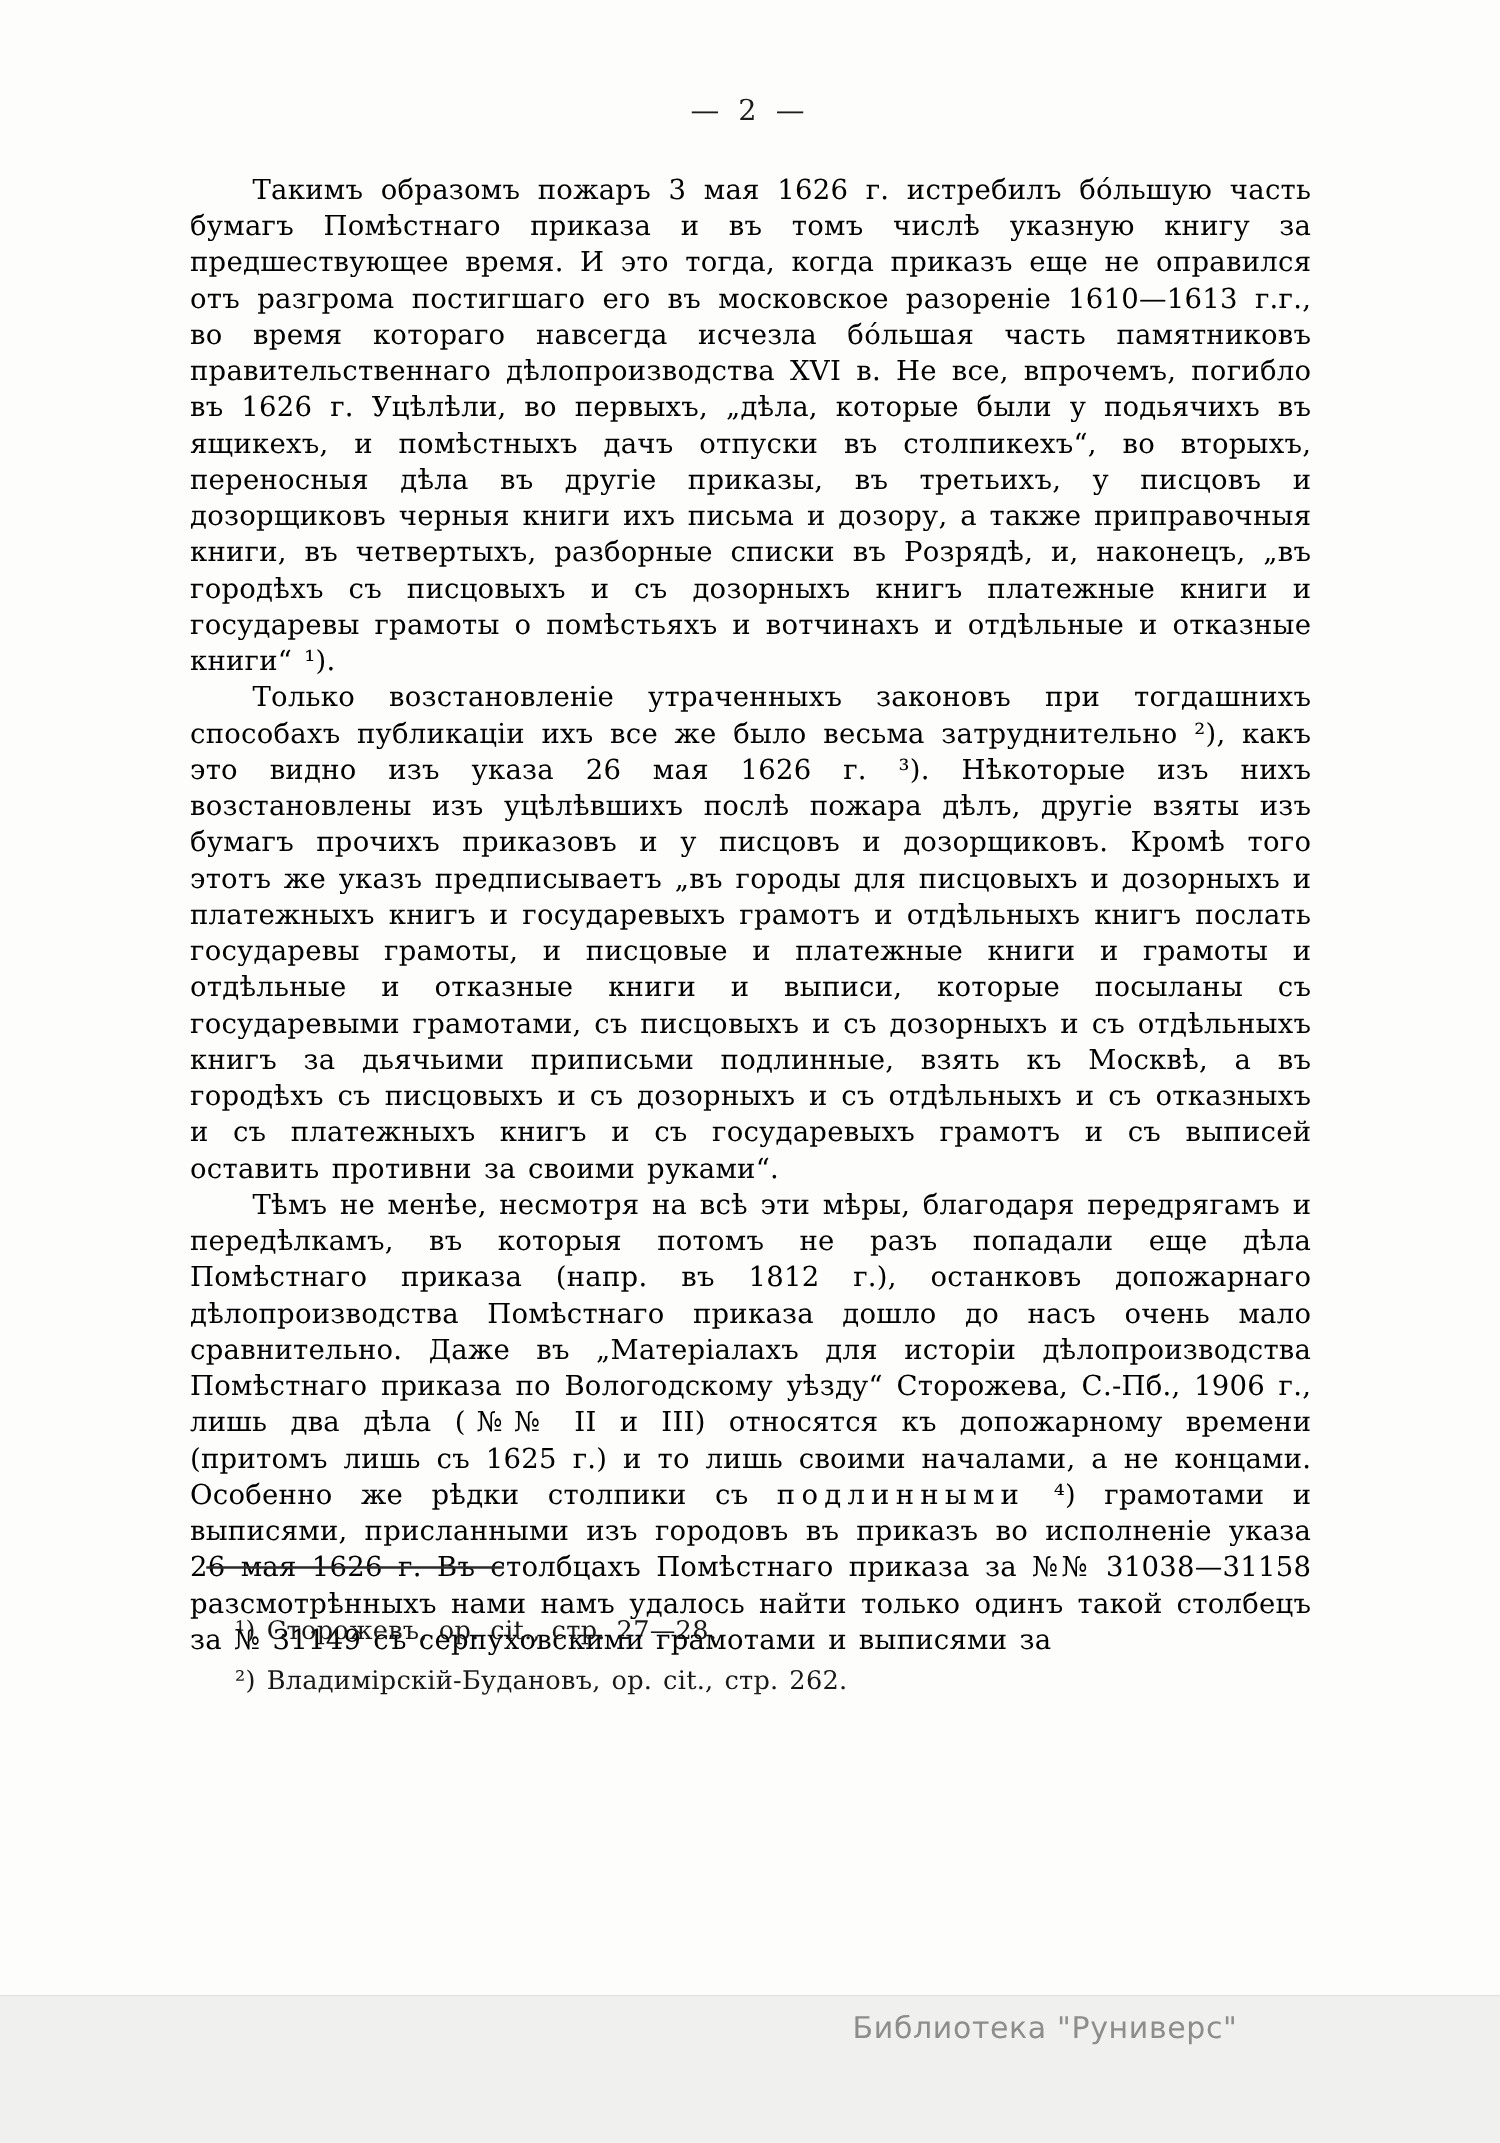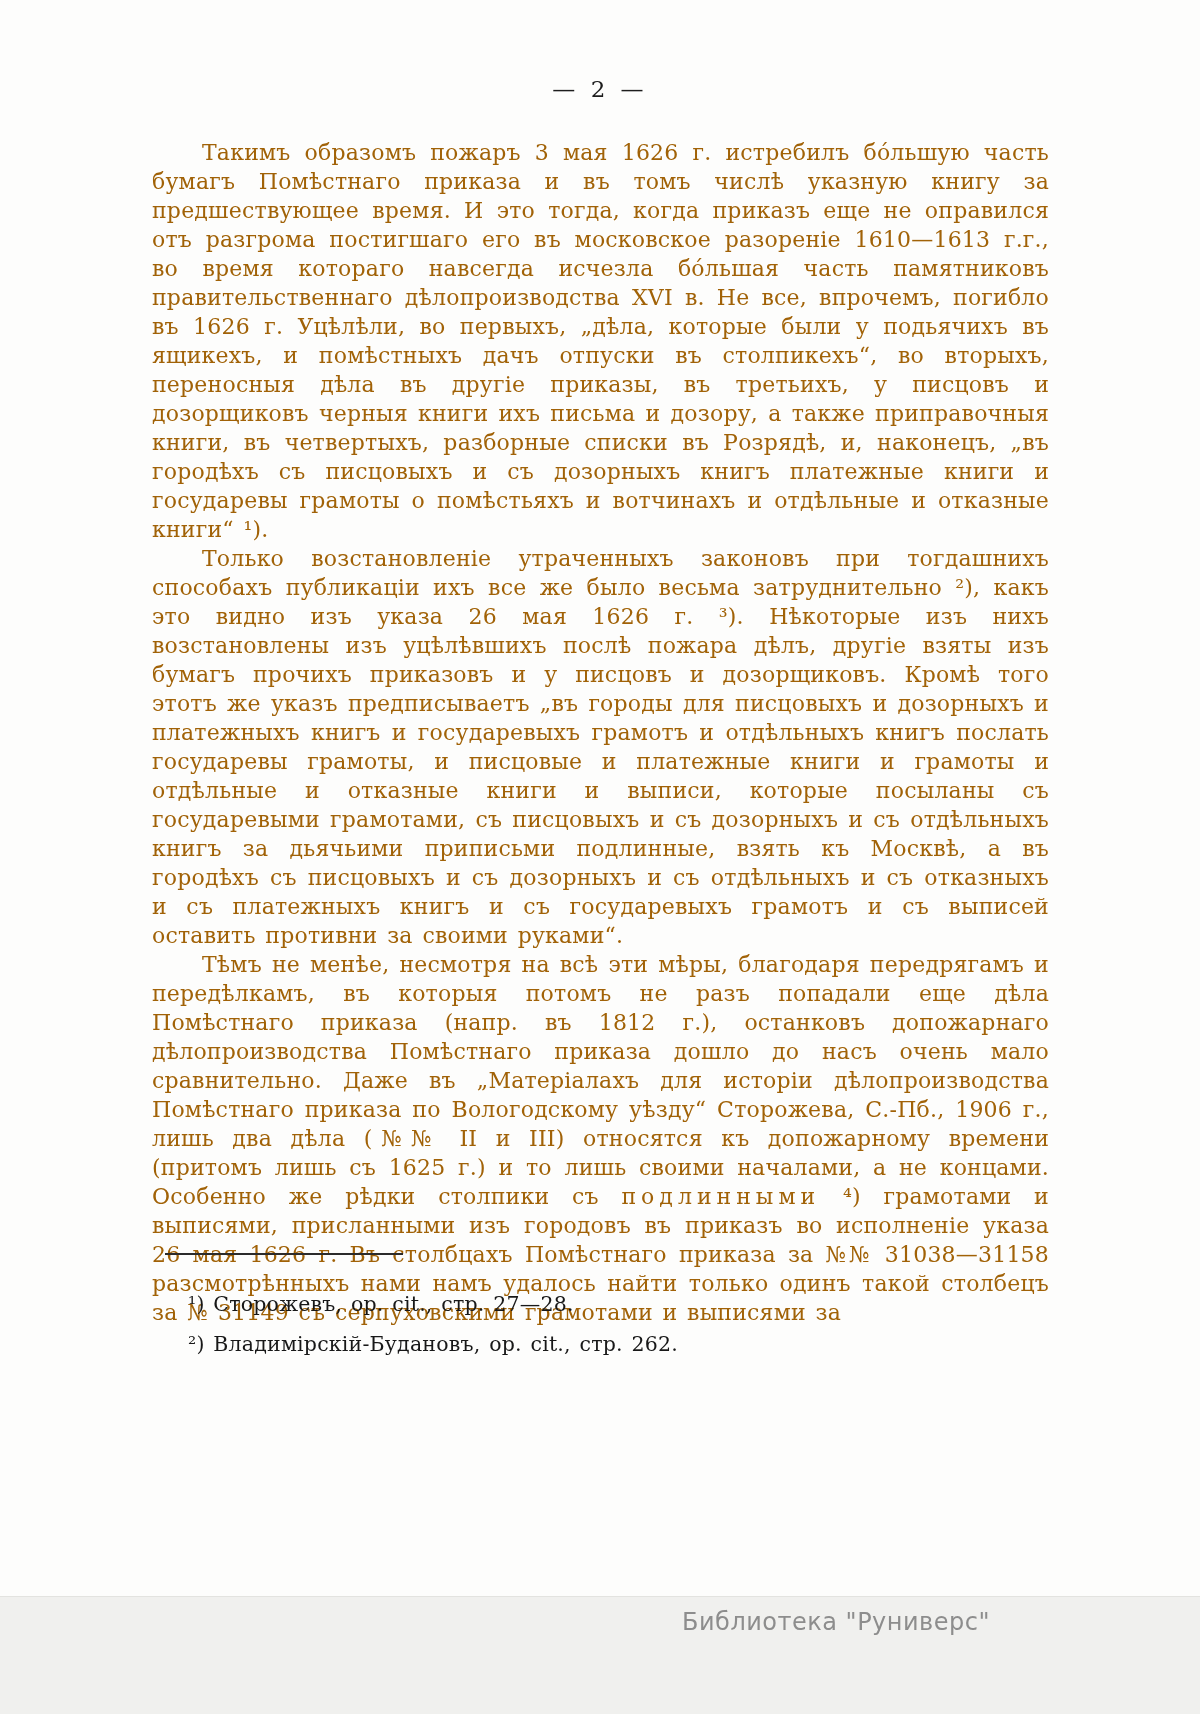--- a/index.html
+++ b/index.html
@@ -31,21 +31,21 @@
   .text-block {
     position: absolute;
     top: 138px;
     left: 152px;
     width: 897px;
     text-align: justify;
     font-size: 22px;
     line-height: 29px;
     letter-spacing: 0.2px;
     word-spacing: 2.5px;
-    color: #a16207;
+    color: #000000;
   }
   .para {
     margin: 0;
     text-indent: 50px;
   }
   .emph {
     letter-spacing: 5px;
     margin-top: 12px;
   }
   .footnote-rule {

